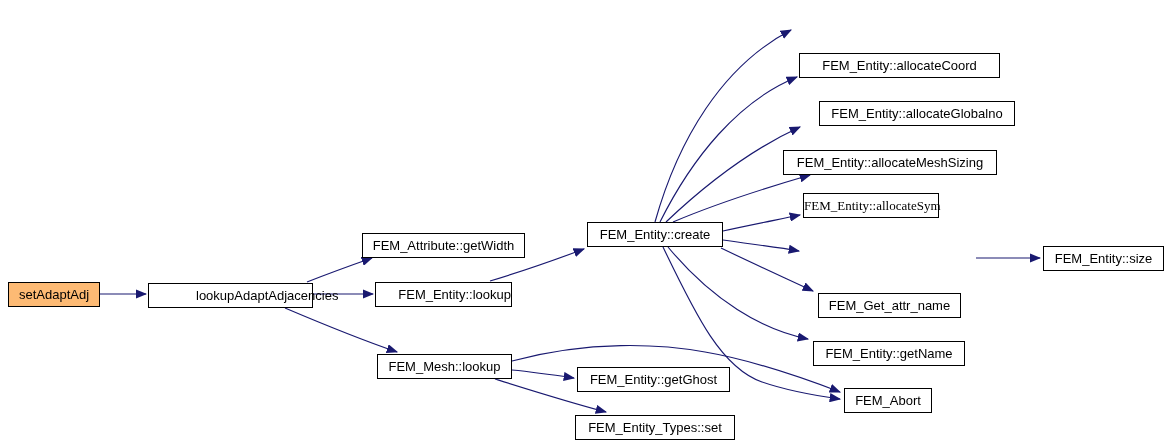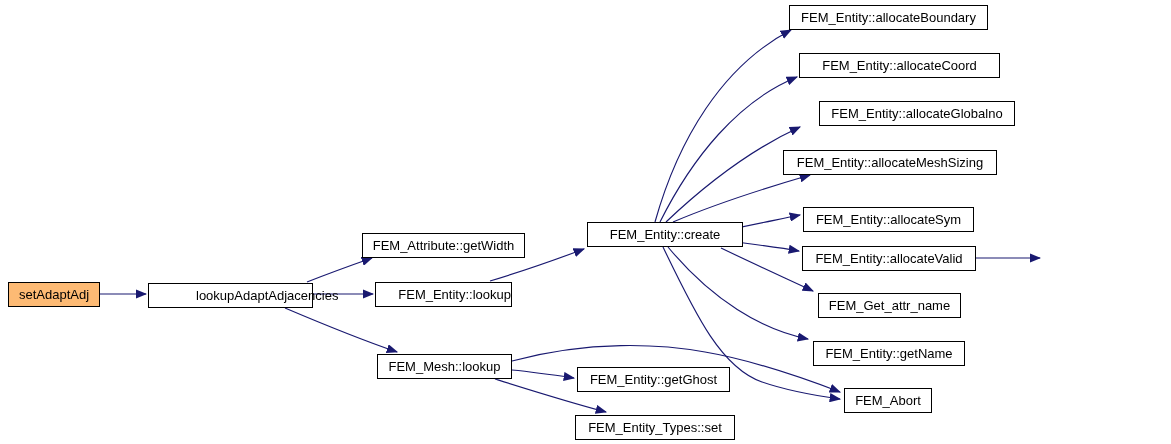--- a/index.html
+++ b/index.html
@@ -74,26 +74,25 @@
     <path class="edge" d="M 512,370 C 533,372 554,375 574,378" marker-end="url(#arrow)"></path>
     <path class="edge" d="M 495,379 C 530,390 568,402 606,412" marker-end="url(#arrow)"></path>
     <path class="edge" d="M 512,361 C 590,340 660,344 705,352 C 752,360 806,379 840,392" marker-end="url(#arrow)"></path>
   </svg>
 
   <div class="node root" style="left:8px;   top:282px; width:92px;">setAdaptAdj</div>
   <div class="node" style="left:148px; top:283px; width:165px;padding-left:47px;">lookupAdaptAdjacencies</div>
   <div class="node" style="left:362px; top:233px; width:163px;">FEM_Attribute::getWidth</div>
   <div class="node" style="left:375px; top:282px; width:137px;text-align:right;">FEM_Entity::lookup</div>
   <div class="node" style="left:377px; top:354px; width:135px;">FEM_Mesh::lookup</div>
-  <div class="node" style="left:587px; top:222px; width:156px;">FEM_Entity::create</div>
-  <div class="node" style="left:789px; top:5px;   width:199px;">FEM_Entity::allocateBoundary</div>
+  <div class="node" style="left:587px; top:222px; width:136px;">FEM_Entity::create</div>
   <div class="node" style="left:799px; top:53px;  width:201px;">FEM_Entity::allocateCoord</div>
   <div class="node" style="left:791px; top:101px; width:196px;margin-left:28px;">FEM_Entity::allocateGlobalno</div>
   <div class="node" style="left:783px; top:150px; width:214px;">FEM_Entity::allocateMeshSizing</div>
-  <div class="node" style="left:803px; top:207px; width:171px;">FEM_Entity::allocateSym</div>
-  <div class="node" style="left:802px; top:246px; width:174px;">FEM_Entity::allocateValid</div>
+  <div class="node" style="left:803px; top:193px; width:136px;font-family:Liberation Serif, serif;">FEM_Entity::allocateSym</div>
+  <div class="node" style="left:1043px;top:246px; width:121px;">FEM_Entity::size</div>
   <div class="node" style="left:818px; top:293px; width:143px;">FEM_Get_attr_name</div>
   <div class="node" style="left:813px; top:341px; width:152px;">FEM_Entity::getName</div>
   <div class="node" style="left:844px; top:388px; width:88px;">FEM_Abort</div>
   <div class="node" style="left:577px; top:367px; width:153px;">FEM_Entity::getGhost</div>
   <div class="node" style="left:575px; top:415px; width:160px;">FEM_Entity_Types::set</div>
 
 </div>
 
 </body></html>

